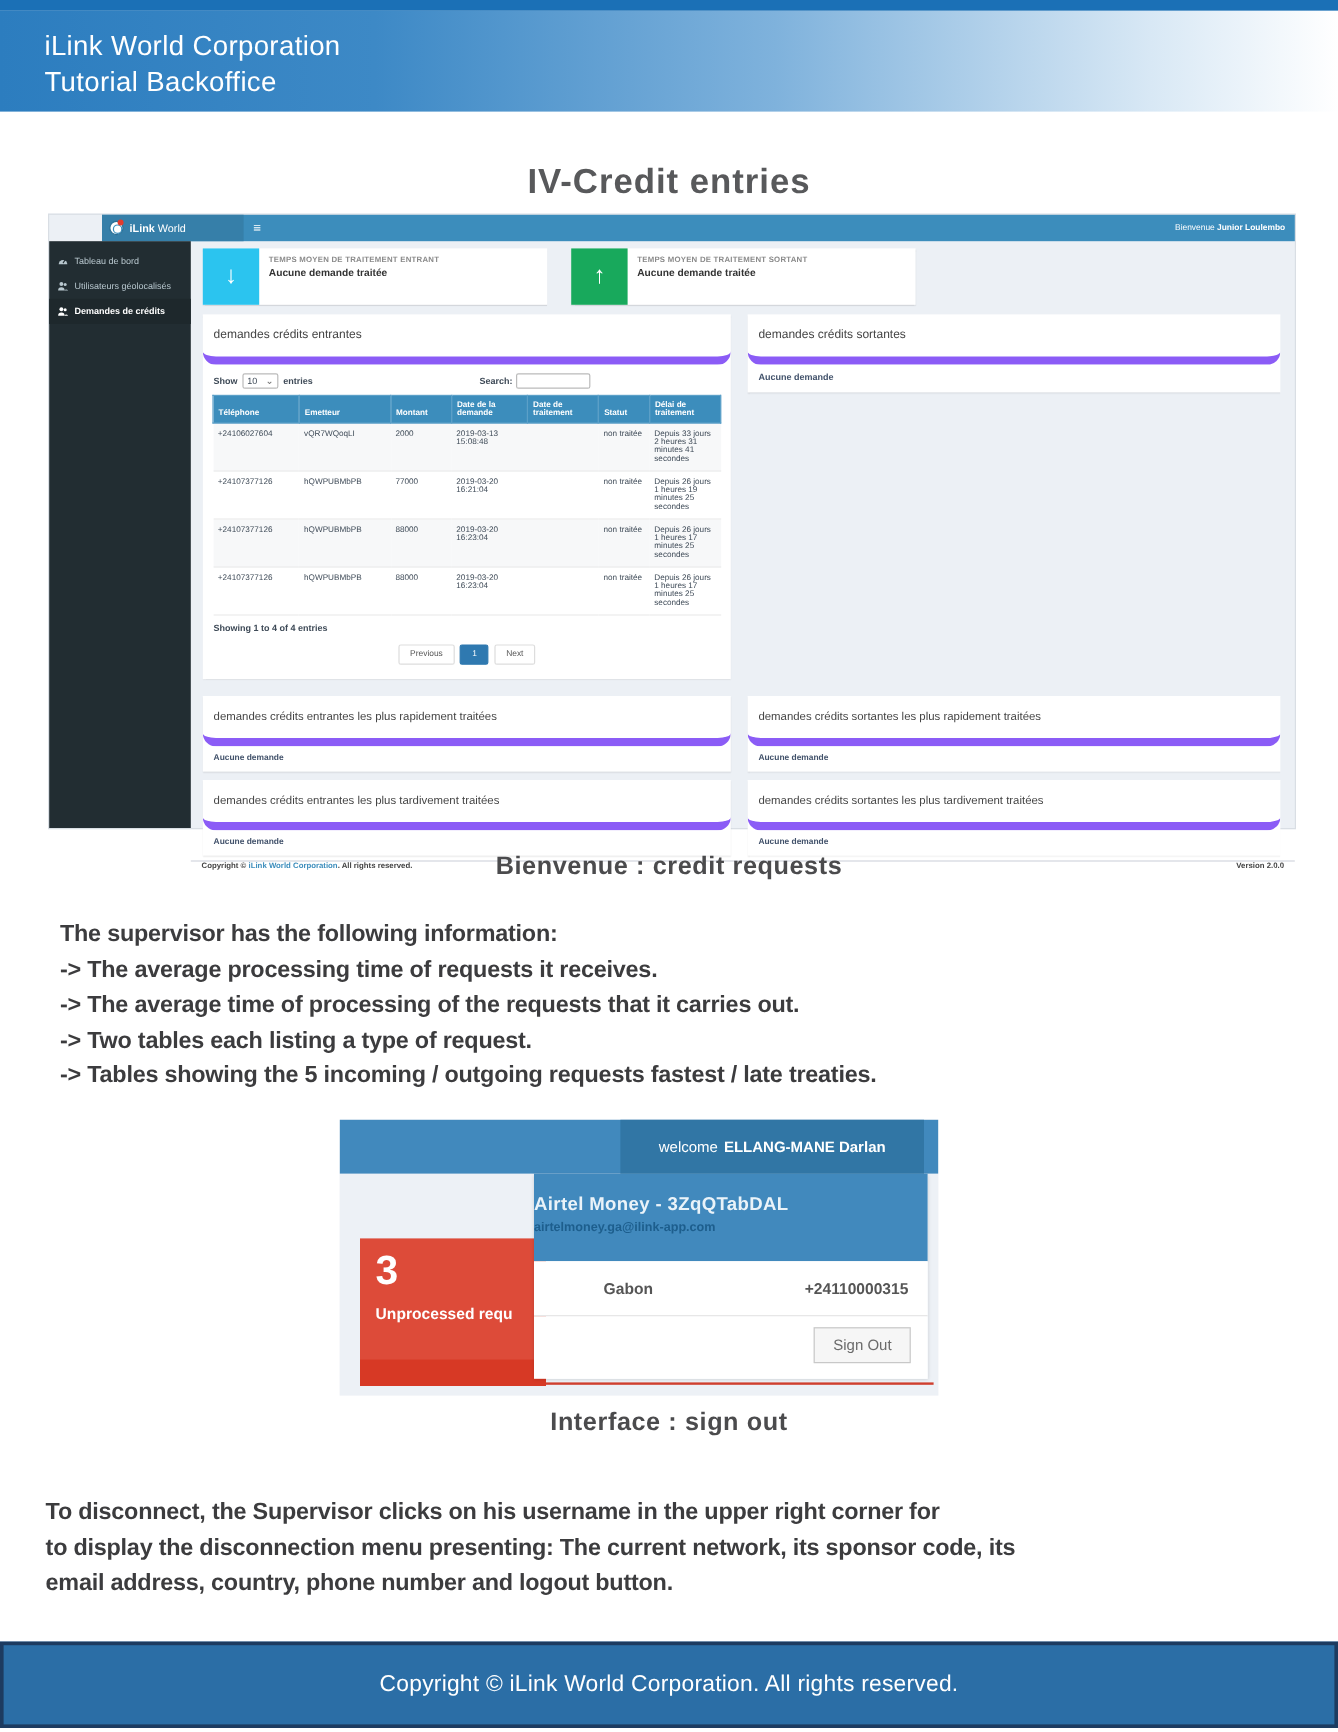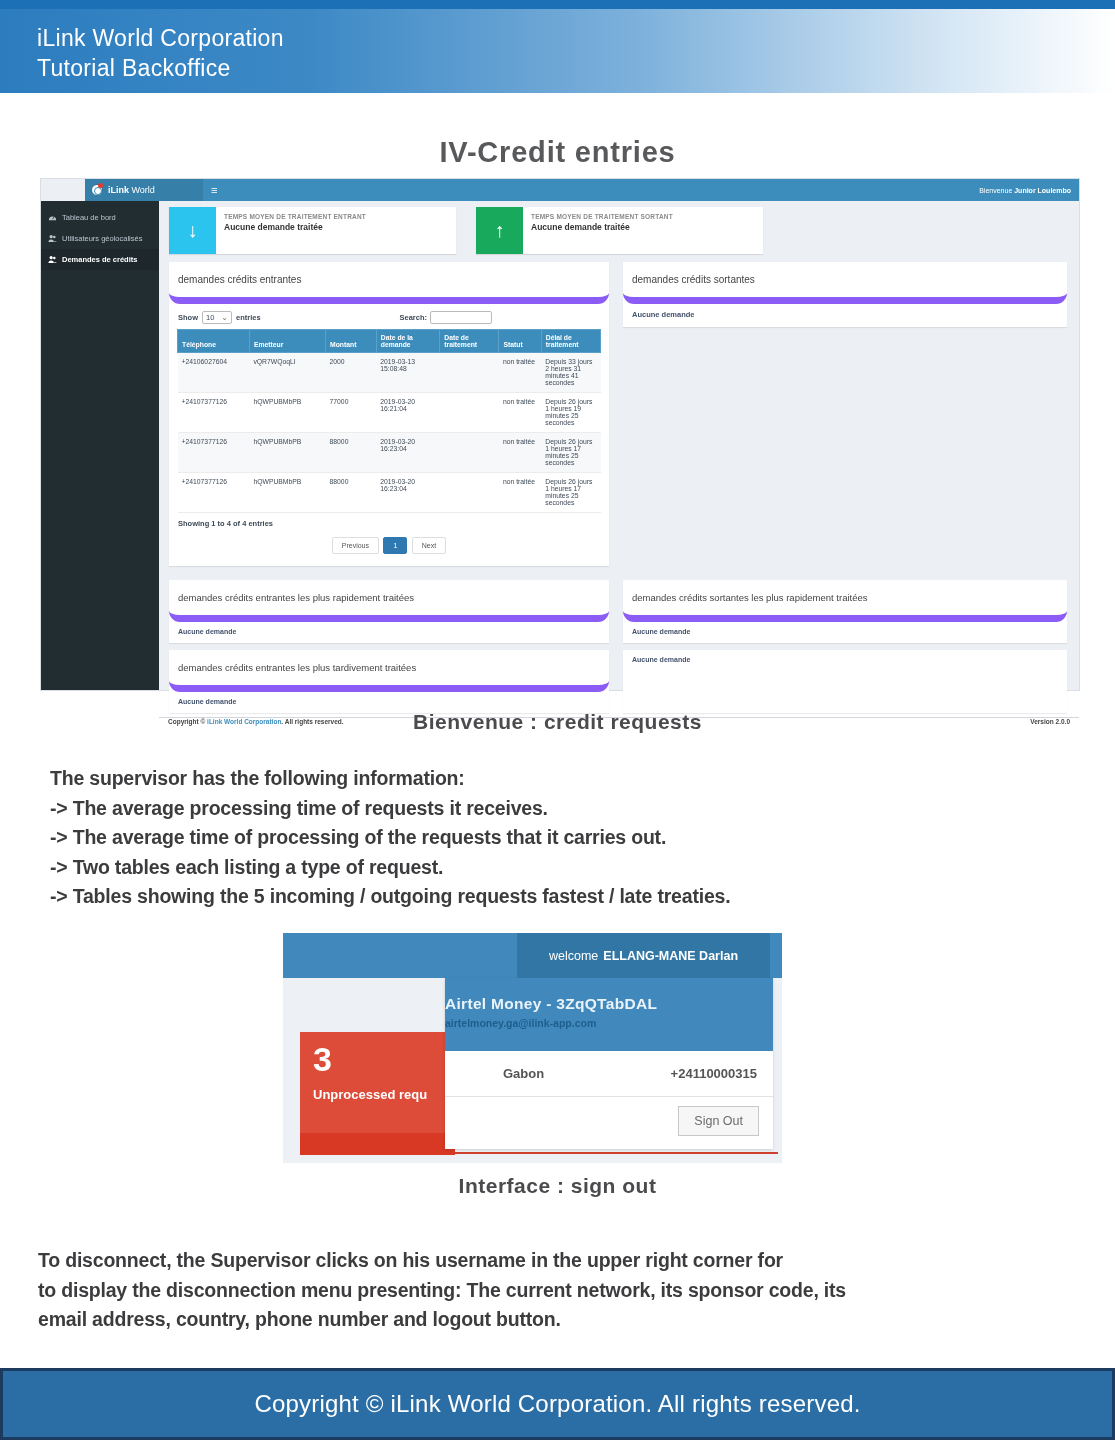--- a/index.html
+++ b/index.html
@@ -93,21 +93,21 @@
   .so-dropdown { position:absolute; left:162px; top:45px; width:328px; z-index:2; box-shadow:0 1px 3px rgba(0,0,0,.15); }
   .so-dd-header { height:73px; background:#4189bd; text-align:left; padding-top:17px; }
   .so-dd-title { color:#eaf3f9; font-size:15.5px; font-weight:bold; letter-spacing:.3px; }
   .so-dd-email { color:#1d5e8d; font-size:10.5px; font-weight:bold; margin-top:4px; }
   .so-dd-body { height:46px; background:#fff; display:flex; align-items:center; justify-content:space-between; padding:0 16px 0 58px; border-bottom:1px solid #e2e2e2; }
   .so-country, .so-phone { font-size:13px; font-weight:bold; color:#555; }
   .so-dd-footer { height:52px; background:#fff; position:relative; }
   .so-signout { position:absolute; right:14px; top:9px; background:#f6f6f6; border:1px solid #c8c8c8; color:#6b6b6b; font-size:12.5px; padding:7px 15px; cursor:pointer; font-family:"Liberation Sans",sans-serif; }
 
   
-  .page-footer { position:absolute; left:0; top:1368px; width:1115px; height:72px; background:#2b6ea6; border:3px solid #1d3b60; display:flex; align-items:center; justify-content:center; color:#fff; font-size:24px; letter-spacing:.2px; }
+  .page-footer { position:absolute; left:0; top:1368px; width:1115px; height:72px; background:#2b6ea6; border:3px solid #1d3b60; display:flex; align-items:center; justify-content:center; color:#fff; font-size:19px; letter-spacing:.2px; }
 </style>
 </head>
 <body>
 
 <div class="doc-header">
   <div class="strip"></div>
   <div class="grad">
     <div>iLink World Corporation</div>
     <div>Tutorial Backoffice</div>
   </div>
@@ -276,20 +276,21 @@
           </div>
           <div class="panel">
             <div class="panel-title">demandes crédits sortantes les plus rapidement traitées</div>
             <div class="panel-empty">Aucune demande</div>
           </div>
           <div class="panel">
             <div class="panel-title">demandes crédits entrantes les plus tardivement traitées</div>
             <div class="panel-empty">Aucune demande</div>
           </div>
           <div class="panel">
+            <div class="panel-title">demandes crédits sortantes les plus tardivement traitées</div>
             <div class="panel-empty">Aucune demande</div>
           </div>
         </div>
 
       </div>
 
       <div class="app-footer">
         <span><span>Copyright © </span><a>iLink World Corporation</a><span>. All rights reserved.</span></span>
         <span>Version 2.0.0</span>
       </div>

